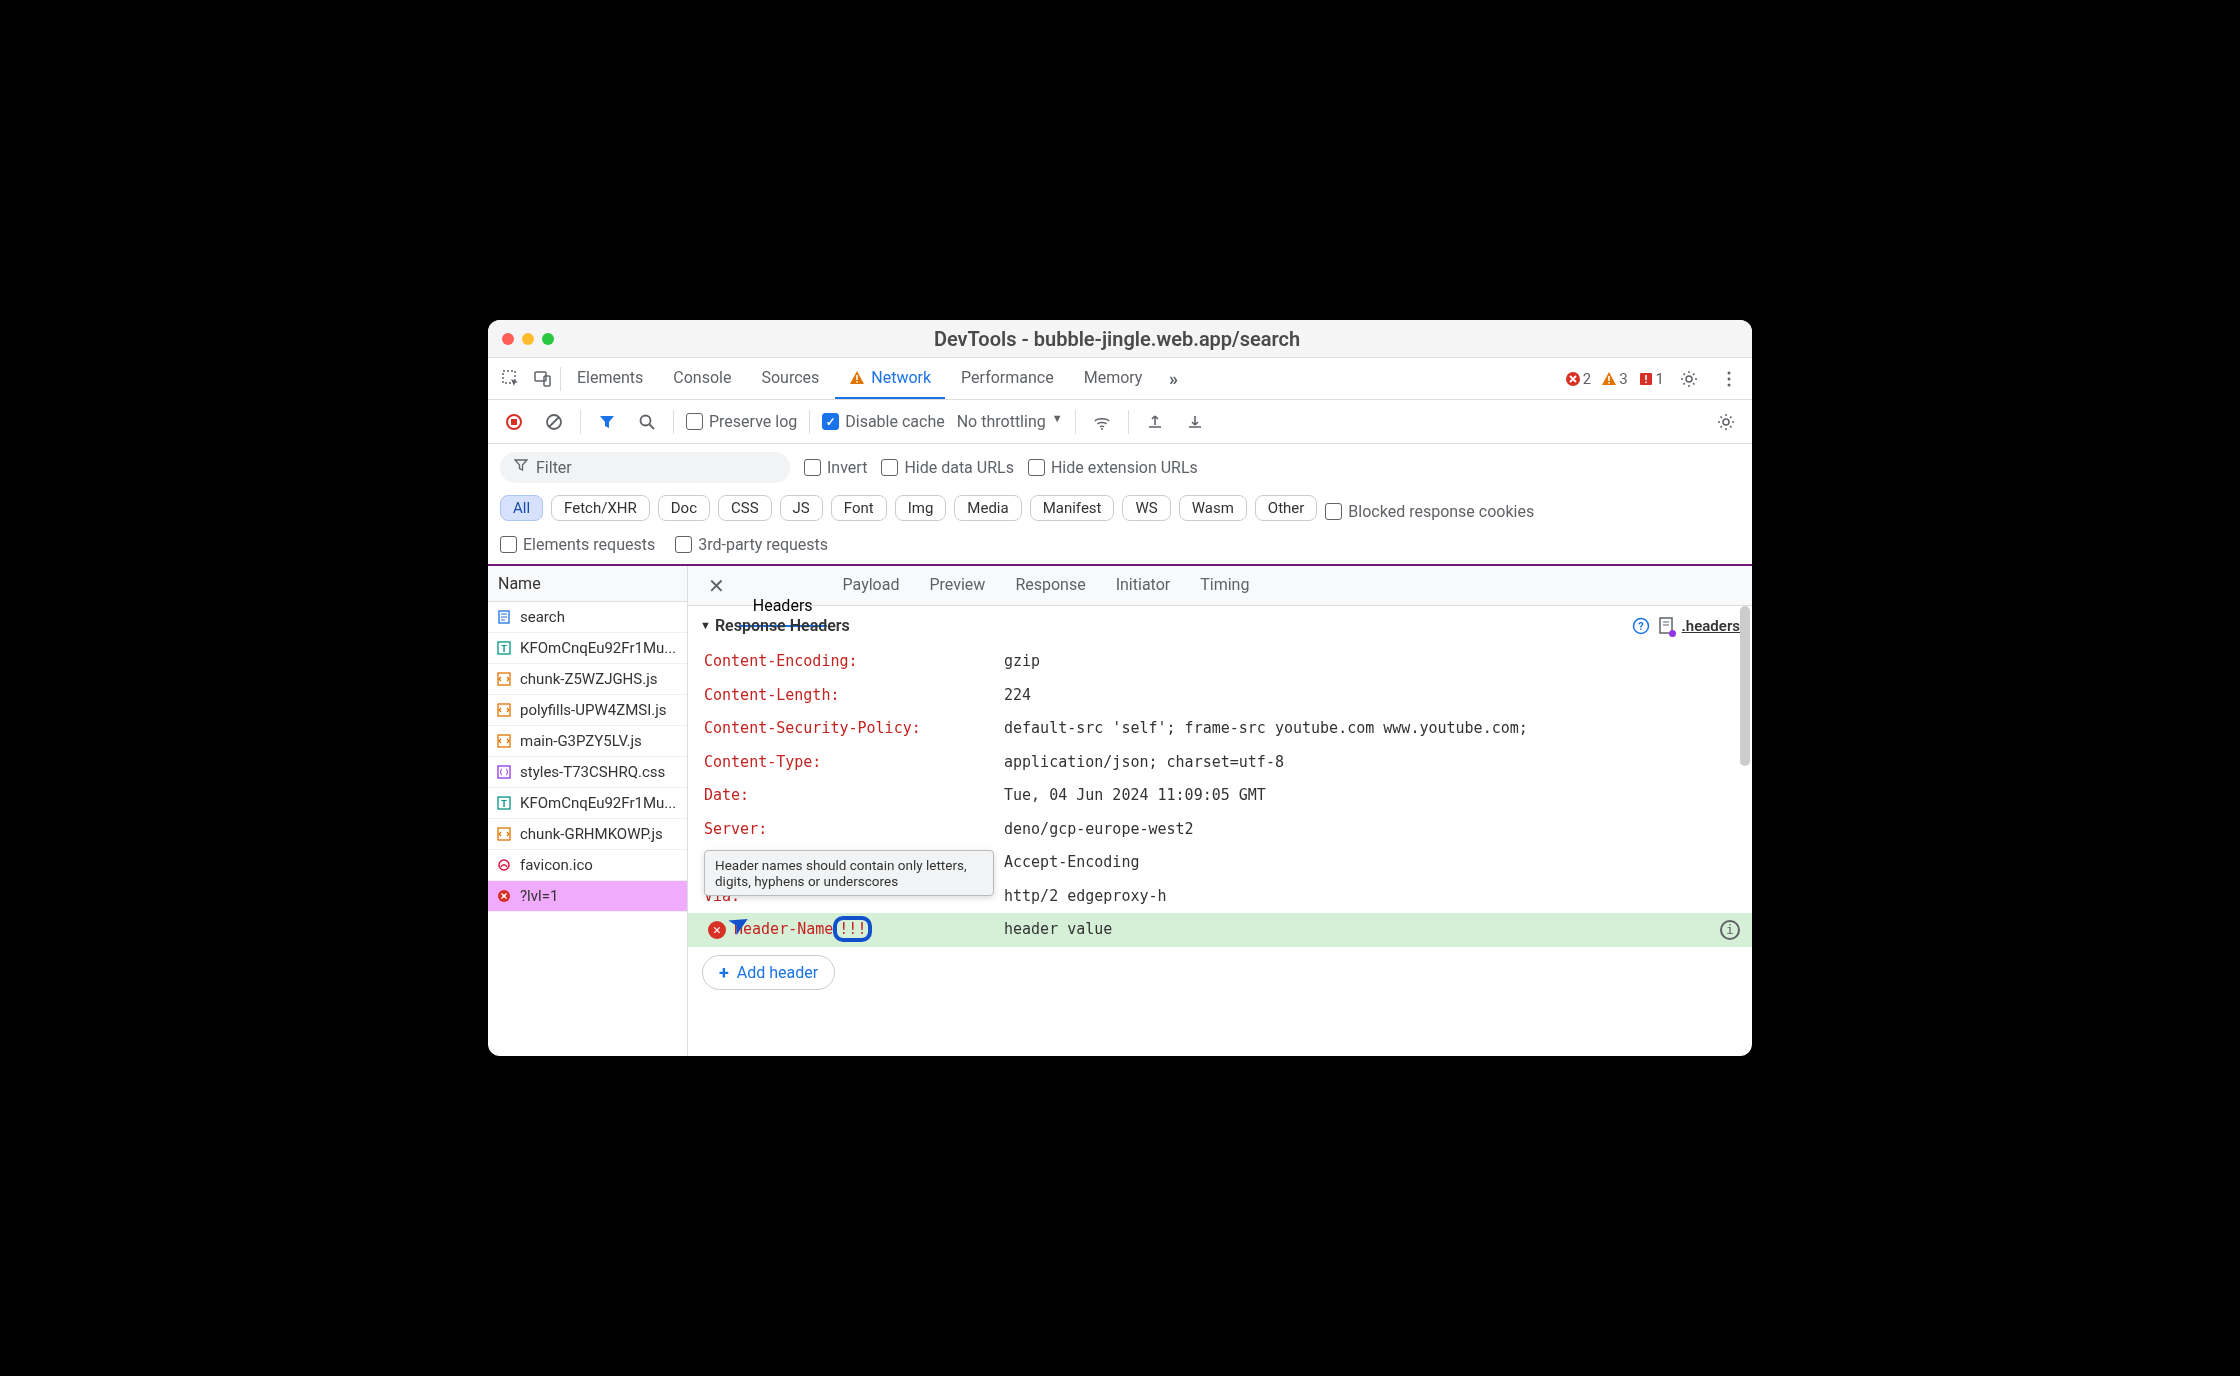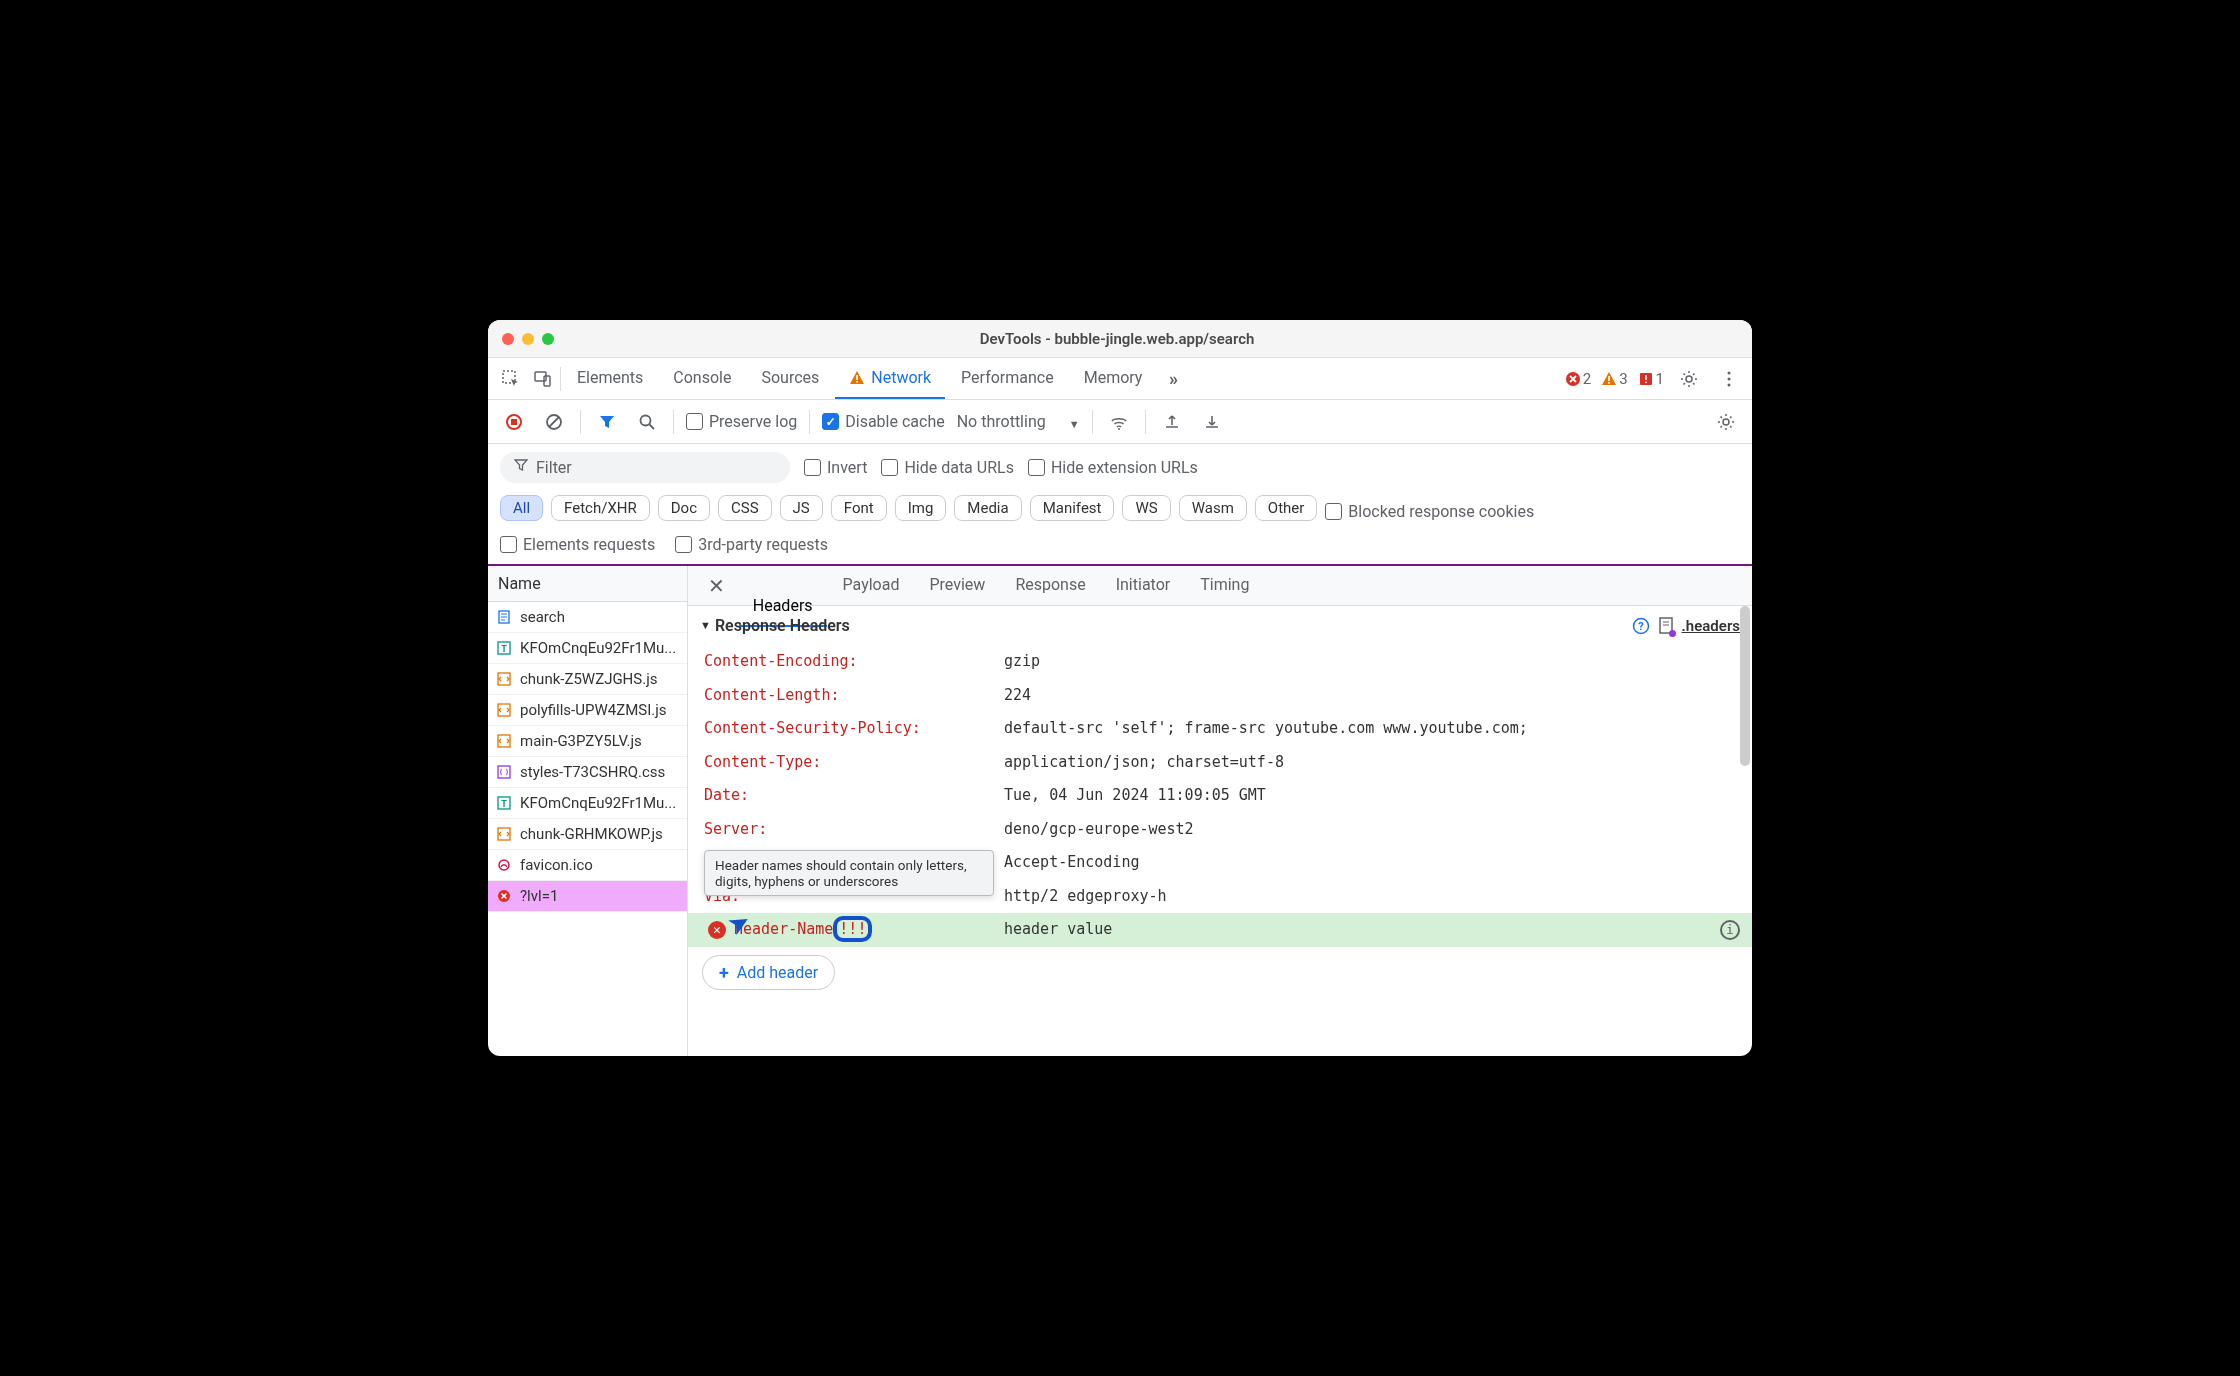--- a/index.html
+++ b/index.html
@@ -34,21 +34,21 @@
 }
 .traffic-lights { display: flex; gap: 8px; }
 .traffic-light { width: 12px; height: 12px; border-radius: 50%; }
 .tl-red { background: #ff5f57; }
 .tl-yellow { background: #febc2e; }
 .tl-green { background: #28c840; }
 .titlebar-title {
   position: absolute;
   left: 0; right: 6px;
   text-align: center;
-  font-size: 15px;
+  font-size: 20px;
   font-weight: 600;
   color: #4a4a4a;
 }
 .tabs {
   display: flex;
   align-items: center;
   height: 42px;
   border-bottom: 1px solid #ddd;
   padding: 0 8px;
   gap: 2px;
@@ -93,21 +93,21 @@
 .checkbox {
   width: 17px; height: 17px;
   border: 1.5px solid #5f6368;
   border-radius: 3px;
   display: inline-flex;
   align-items: center; justify-content: center;
   flex-shrink: 0;
 }
 .checkbox.checked { background: #1a73e8; border-color: #1a73e8; }
 .checkbox.checked::after { content: "✓"; color: #fff; font-size: 12px; font-weight: bold; }
-.select-nothrottle { font-size: 16px; color: #5f6368; display: flex; align-items: flex-end; gap: 23px; }
+.select-nothrottle { font-size: 16px; color: #5f6368; display: flex; align-items: flex-start; gap: 6px; }
 .toolbar2 {
   display: flex;
   align-items: center;
   padding: 8px 12px;
   gap: 14px;
   flex-wrap: wrap;
 }
 .filter-box {
   background: #f1f3f4;
   border-radius: 20px;

